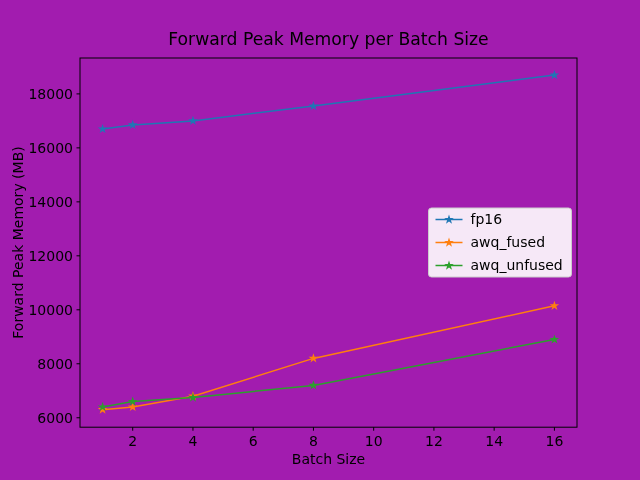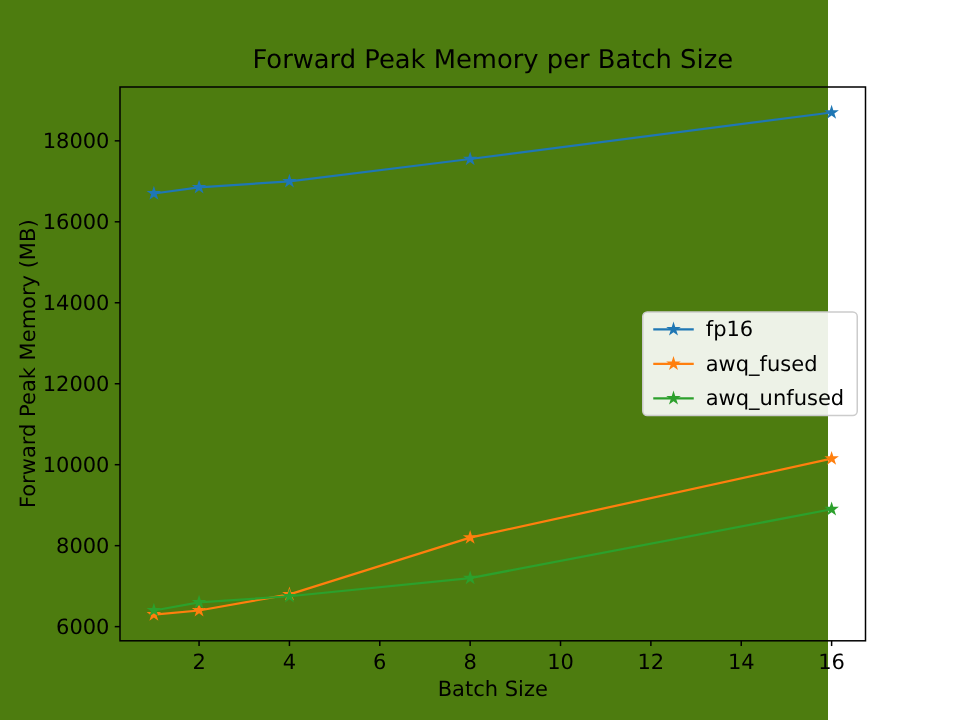--- a/index.html
+++ b/index.html
@@ -4,22 +4,22 @@
 <style>
   html, body { margin: 0; padding: 0; }
   body {
     width: 640px; height: 480px;
     background: #ffffff;
     font-family: "DejaVu Sans", sans-serif;
     overflow: hidden;
   }
   #figure {
     position: relative;
-    width: 552px; height: 480px;
-    background: #4d7c0f;
+    width: 640px; height: 480px;
+    background: #a21caf;
   }
   svg { display: block; }
   svg text {
     fill: #000000;
     font-family: "DejaVu Sans", sans-serif;
   }
 </style>
 </head>
 <body>
 

